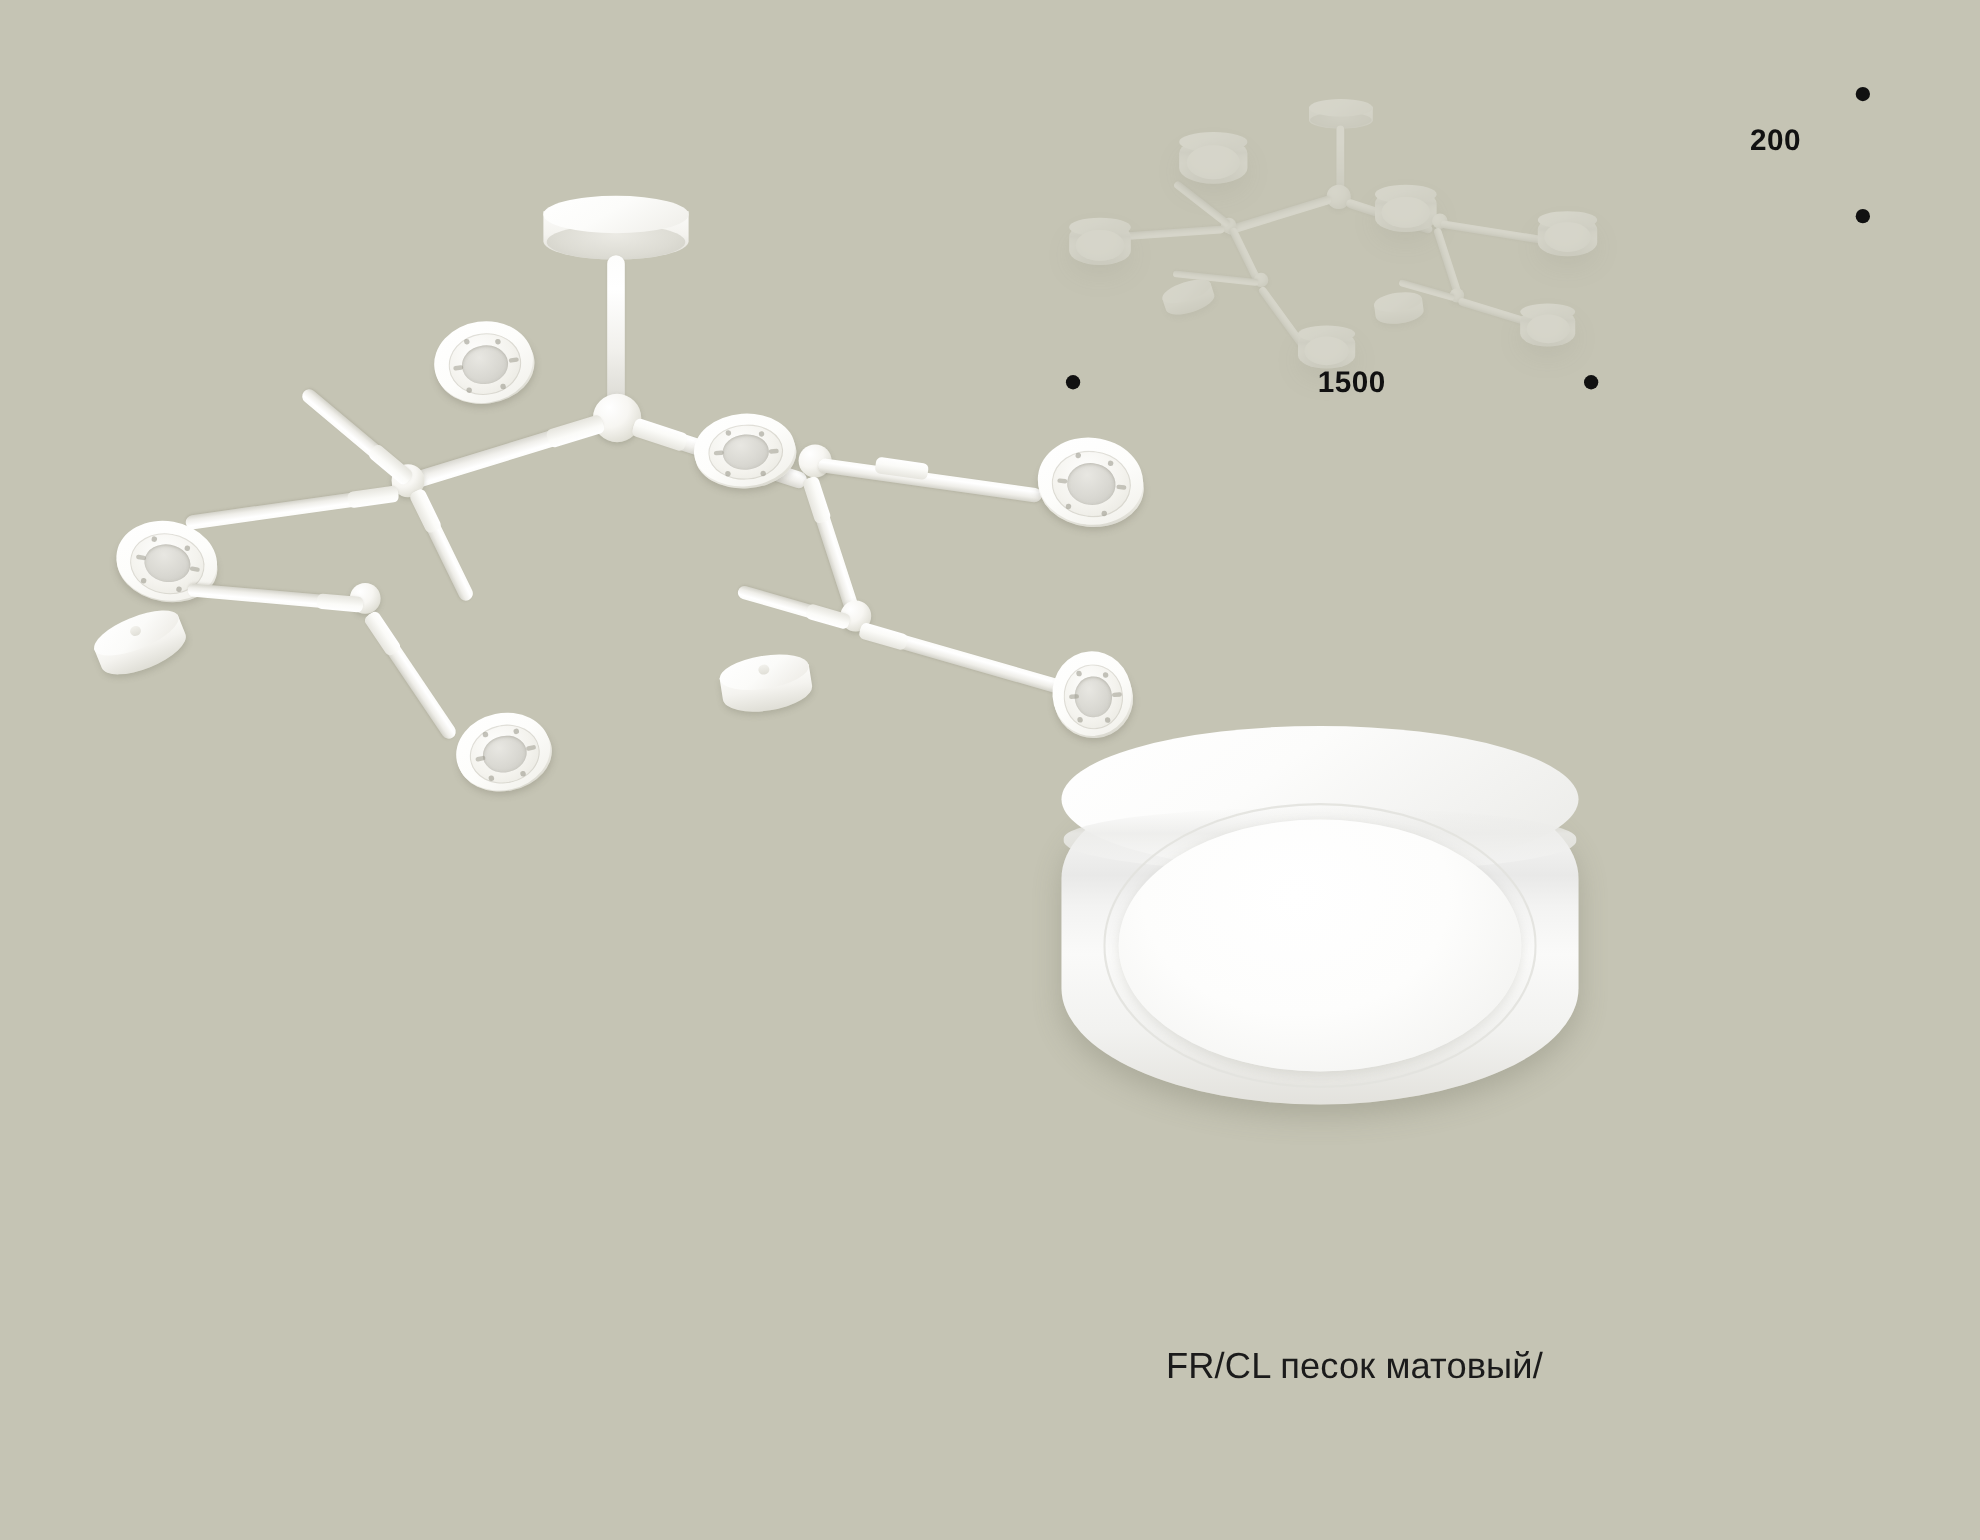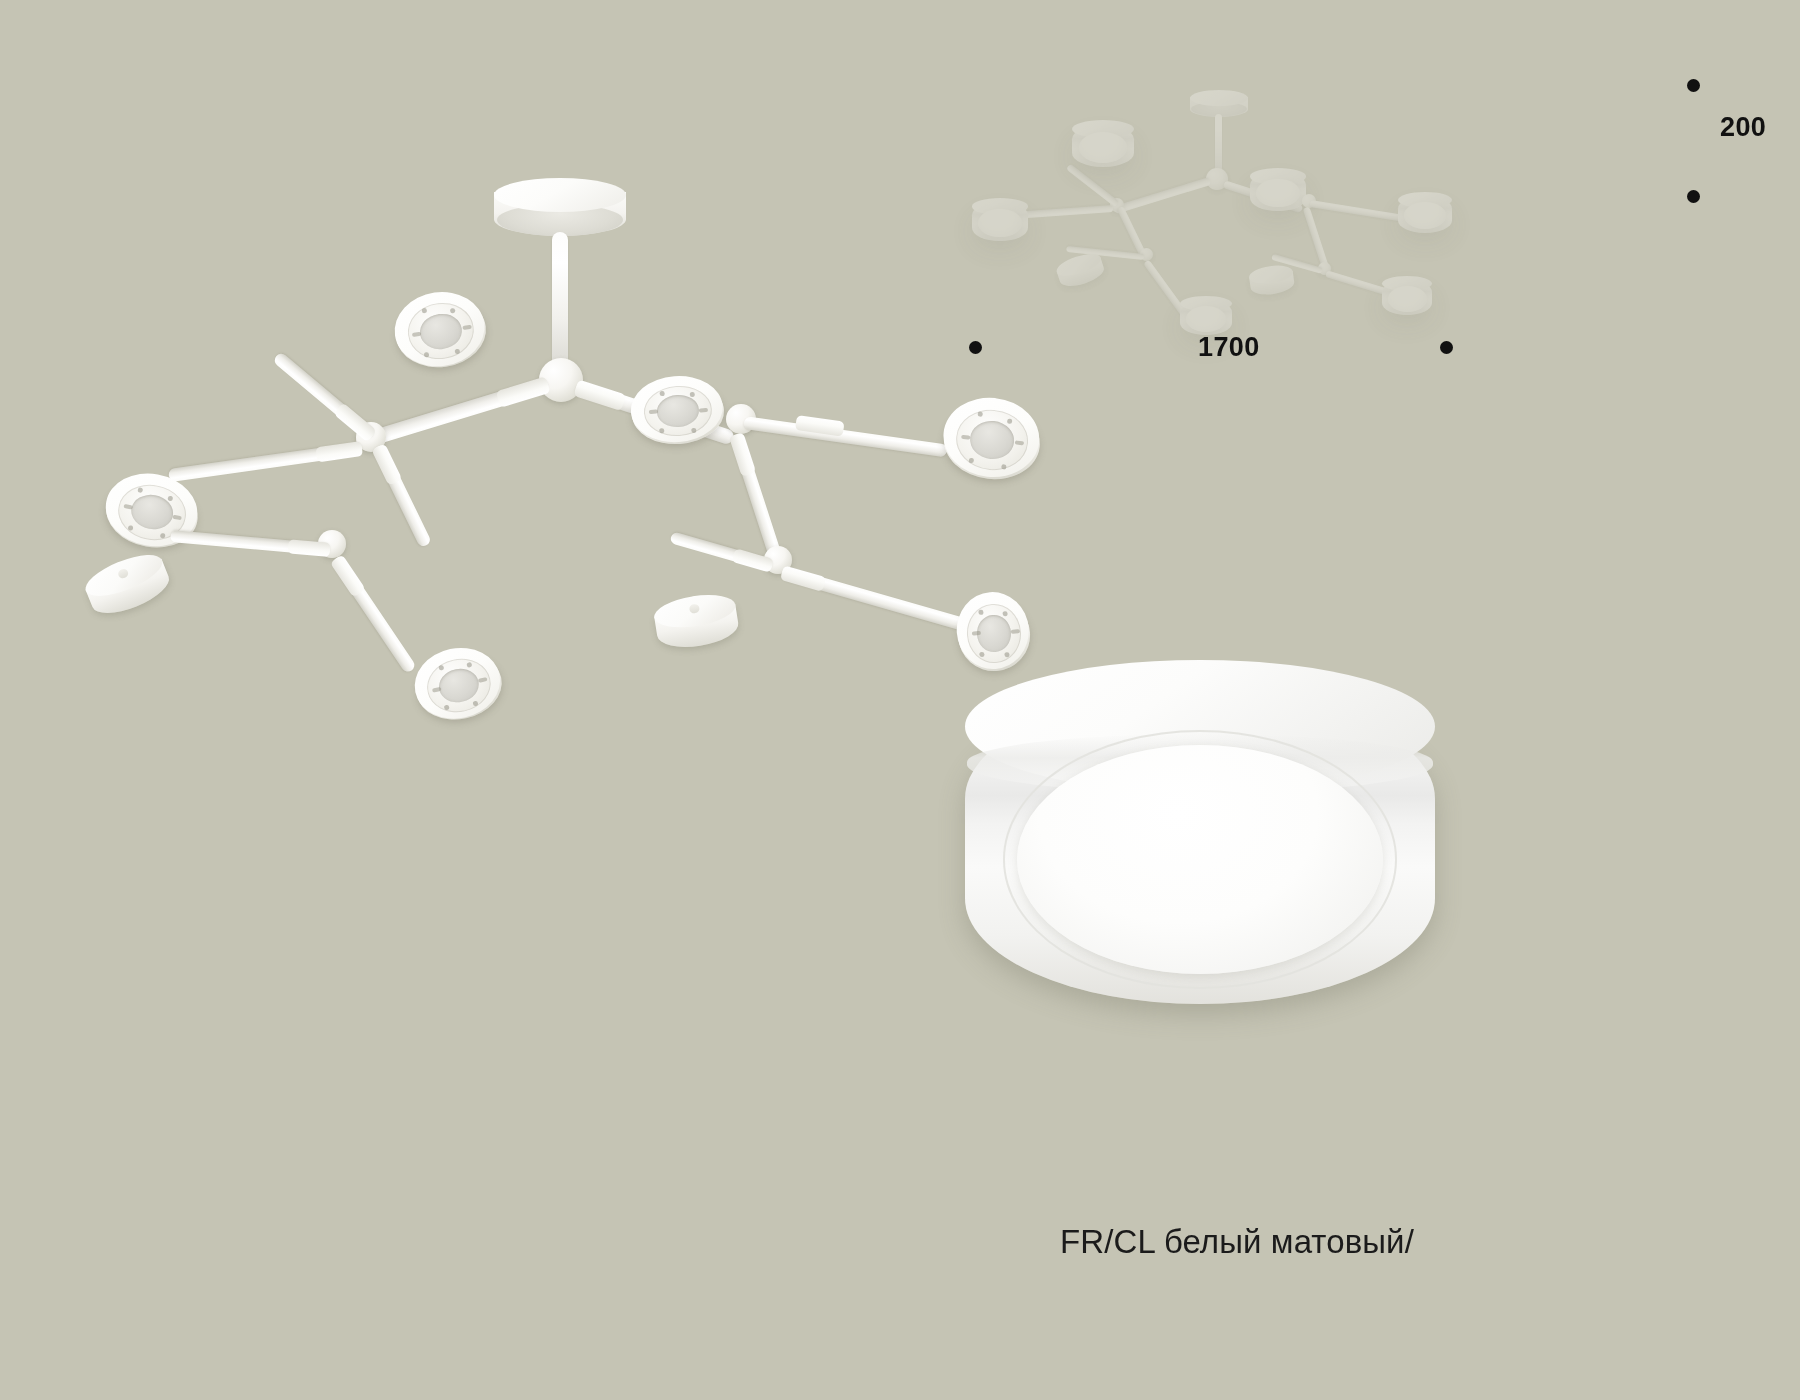--- a/index.html
+++ b/index.html
@@ -380,32 +380,32 @@
     </div>
     <div class="rod thin" style="left:376px; top:200px; width:88px; height:7px; transform:rotate(17deg);"></div>
     <div class="shade" style="left:432px; top:206px; width:50px; height:42px;">
       <div class="sh-body"></div>
       <div class="sh-ring-top"></div>
       <div class="sh-diffuser"></div>
     </div>
   </div>
 
   <div class="dim-dot" style="left:1687px; top:79px;"></div>
-  <div class="dim-label" style="left:1720px; top:112px;">200</div>
+  <div class="dim-label" style="left:1591px; top:112px;">200</div>
   <div class="dim-dot" style="left:1687px; top:190px;"></div>
 
   <div class="dim-dot" style="left:969px; top:341px;"></div>
-  <div class="dim-label" style="left:1198px; top:332px;">1700</div>
+  <div class="dim-label" style="left:1198px; top:332px;">1500</div>
   <div class="dim-dot" style="left:1440px; top:341px;"></div>
 
   <div class="shade" style="left:965px; top:660px; width:470px; height:370px;">
     <div class="sh-body"></div>
     <div class="sh-ring-top"></div>
     <div class="sh-band"></div>
     <div class="sh-diffuser"></div>
     <div class="sh-inner-edge"></div>
   </div>
 
   <div class="caption cap-right" style="left:1060px; top:1208px; width:560px;">
-    <div class="cap-desc" style="margin-top:12px;">FR/CL белый матовый/</div>
+    <div class="cap-desc" style="margin-top:12px;">FR/CL песок матовый/</div>
   </div>
 
 </div>
 
 </body></html>

